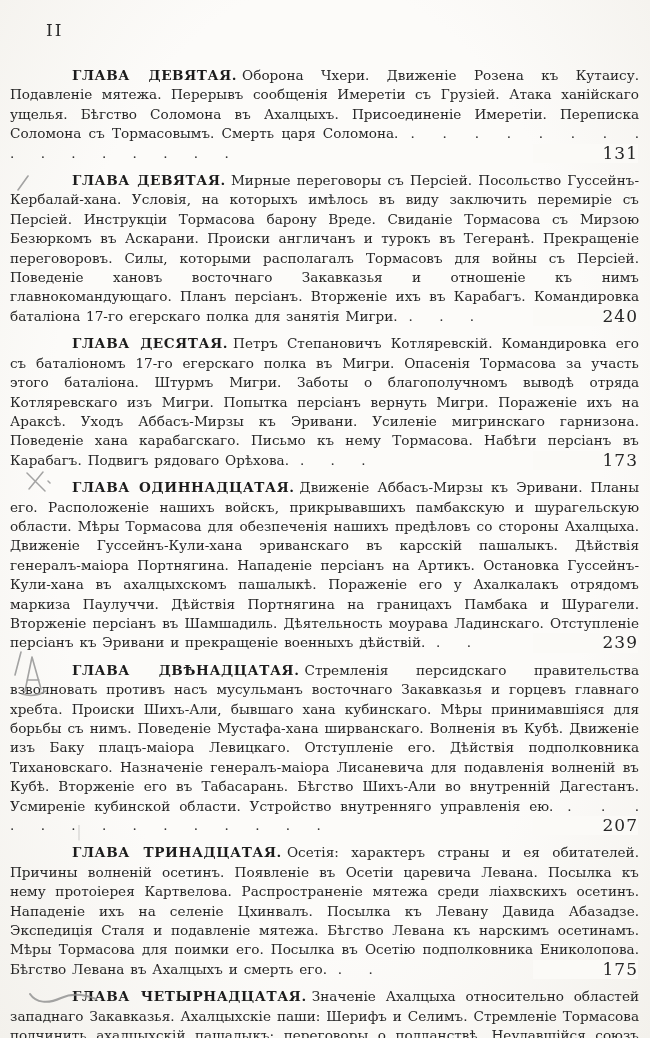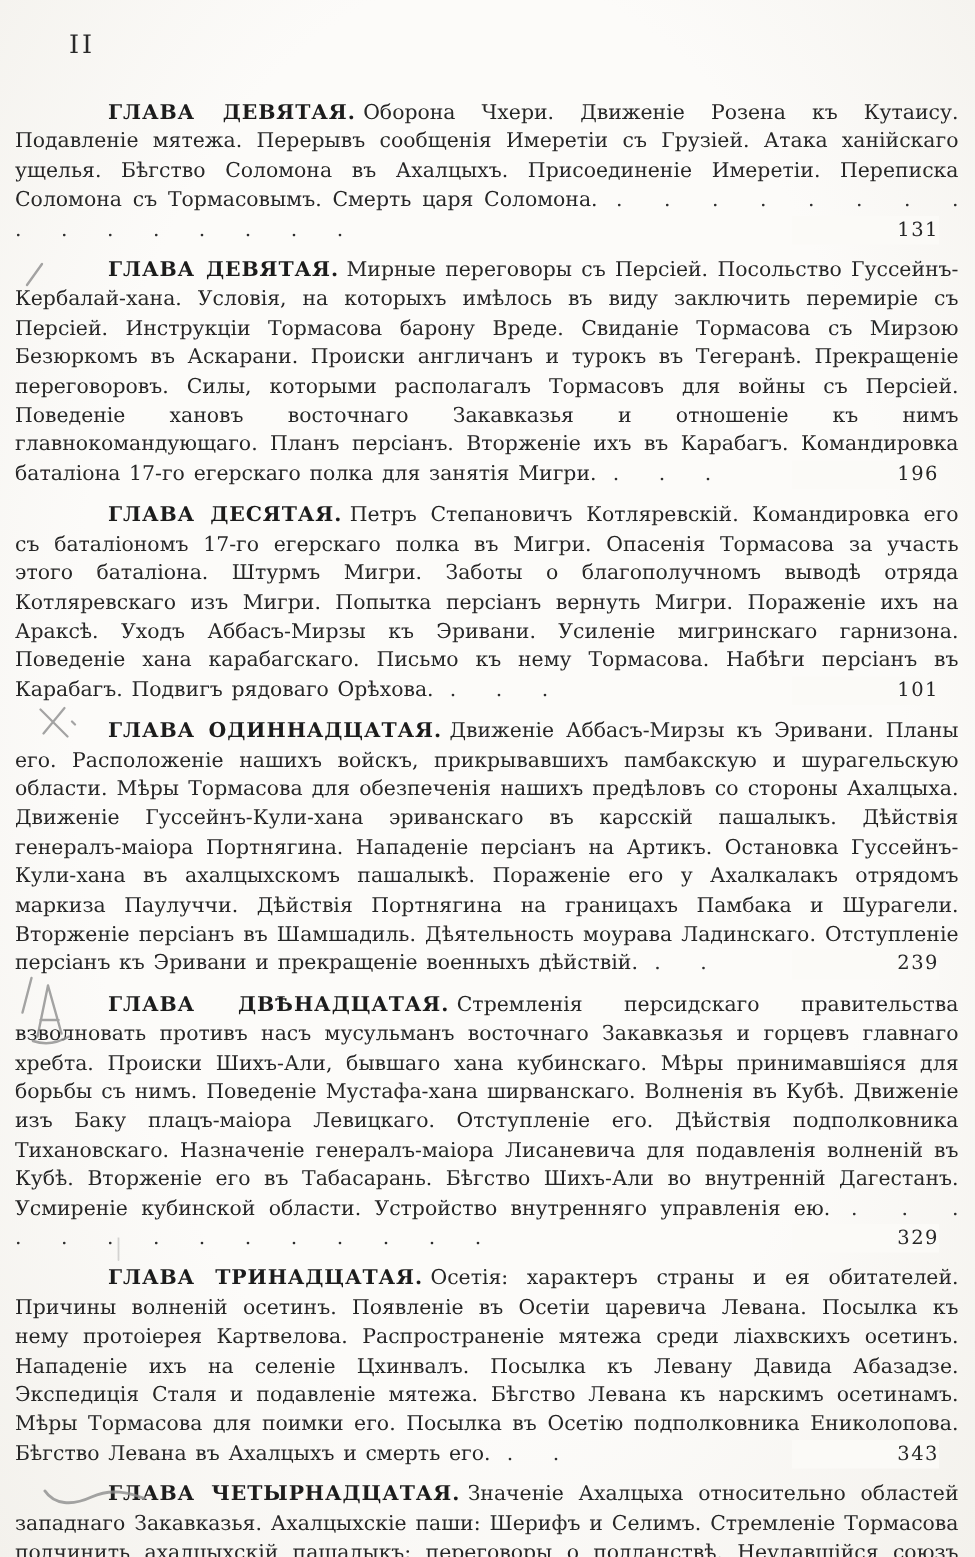--- a/index.html
+++ b/index.html
@@ -35,24 +35,24 @@
     letter-spacing:0.6px;
     color:#1c1c1c;
     margin-right:5px;
   }
   .leader{
     word-spacing:22px;
     padding-left:5px;
     color:#2e2e2e;
   }
   .pagenum{
-    position:absolute;right:13px;bottom:0;
+    position:absolute;right:1px;bottom:0;
     background:#fbfaf7;
     padding-left:8px;
-    font-size:13px;
+    font-size:17px;
     letter-spacing:1px;
   }
   .mark{
     position:absolute;
     opacity:.8;
   }
   .mark path{
     stroke:#8e8e8e;fill:none;stroke-linecap:round;stroke-linejoin:round;
   }
 </style>
@@ -68,50 +68,50 @@
     <p class="entry"><span class="title">ГЛАВА ДЕВЯТАЯ.</span><span>Оборона Чхери. Движеніе Розена къ Кутаису. Подавленіе мятежа. Перерывъ сообщенія Имеретіи съ Грузіей. Атака ханійскаго ущелья. Бѣгство Соломона въ Ахалцыхъ. Присоединеніе Имеретіи. Переписка Соломона съ Тормасовымъ. Смерть царя Соломона.</span>
       <span class="leader">. . . . . . . . . . . . . . . .</span>
       <span class="pagenum">131</span>
     </p>
 
     <p class="entry">
       <svg class="mark" style="left:6px;top:3px" width="14" height="18" viewBox="0 0 14 18">
           <path d="M2,16 L12,2" stroke-width="1.6"></path>
         </svg><span class="title">ГЛАВА ДЕВЯТАЯ.</span><span>Мирные переговоры съ Персіей. Посольство Гуссейнъ-Кербалай-хана. Условія, на которыхъ имѣлось въ виду заключить перемиріе съ Персіей. Инструкціи Тормасова барону Вреде. Свиданіе Тормасова съ Мирзою Безюркомъ въ Аскарани. Происки англичанъ и турокъ въ Тегеранѣ. Прекращеніе переговоровъ. Силы, которыми располагалъ Тормасовъ для войны съ Персіей. Поведеніе хановъ восточнаго Закавказья и отношеніе къ нимъ главнокомандующаго. Планъ персіанъ. Вторженіе ихъ въ Карабагъ. Командировка баталіона 17-го егерскаго полка для занятія Мигри.</span>
       <span class="leader">. . .</span>
-      <span class="pagenum">196</span>
+      <span class="pagenum">240</span>
     </p>
 
     <p class="entry"><span class="title">ГЛАВА ДЕСЯТАЯ.</span><span>Петръ Степановичъ Котляревскій. Командировка его съ баталіономъ 17-го егерскаго полка въ Мигри. Опасенія Тормасова за участь этого баталіона. Штурмъ Мигри. Заботы о благополучномъ выводѣ отряда Котляревскаго изъ Мигри. Попытка персіанъ вернуть Мигри. Пораженіе ихъ на Араксѣ. Уходъ Аббасъ-Мирзы къ Эривани. Усиленіе мигринскаго гарнизона. Поведеніе хана карабагскаго. Письмо къ нему Тормасова. Набѣги персіанъ въ Карабагъ. Подвигъ рядоваго Орѣхова.</span>
       <span class="leader">. . .</span>
-      <span class="pagenum">101</span>
+      <span class="pagenum">173</span>
     </p>
 
     <p class="entry">
       <svg class="mark" style="left:12px;top:-12px" width="32" height="32" viewBox="0 0 32 32">
           <path d="M5,7 L23,25 M21,6 L7,23 M26,15 l2,2" stroke-width="1.5"></path>
         </svg><span class="title">ГЛАВА ОДИННАДЦАТАЯ.</span><span>Движеніе Аббасъ-Мирзы къ Эривани. Планы его. Расположеніе нашихъ войскъ, прикрывавшихъ памбакскую и шурагельскую области. Мѣры Тормасова для обезпеченія нашихъ предѣловъ со стороны Ахалцыха. Движеніе Гуссейнъ-Кули-хана эриванскаго въ карсскій пашалыкъ. Дѣйствія генералъ-маіора Портнягина. Нападеніе персіанъ на Артикъ. Остановка Гуссейнъ-Кули-хана въ ахалцыхскомъ пашалыкѣ. Пораженіе его у Ахалкалакъ отрядомъ маркиза Паулуччи. Дѣйствія Портнягина на границахъ Памбака и Шурагели. Вторженіе персіанъ въ Шамшадиль. Дѣятельность моурава Ладинскаго. Отступленіе персіанъ къ Эривани и прекращеніе военныхъ дѣйствій.</span>
       <span class="leader">. .</span>
       <span class="pagenum">239</span>
     </p>
 
     <p class="entry">
       <svg class="mark" style="left:2px;top:-12px" width="42" height="48" viewBox="0 0 42 48">
           <path d="M3,26 L9,3 M13,42 L20,8 M20,8 L29,40 M15,31 L27,31 M10,45 Q22,49 34,42" stroke-width="1.6"></path>
         </svg><span class="title">ГЛАВА ДВѢНАДЦАТАЯ.</span><span>Стремленія персидскаго правительства взволновать противъ насъ мусульманъ восточнаго Закавказья и горцевъ главнаго хребта. Происки Шихъ-Али, бывшаго хана кубинскаго. Мѣры принимавшіяся для борьбы съ нимъ. Поведеніе Мустафа-хана ширванскаго. Волненія въ Кубѣ. Движеніе изъ Баку плацъ-маіора Левицкаго. Отступленіе его. Дѣйствія подполковника Тихановскаго. Назначеніе генералъ-маіора Лисаневича для подавленія волненій въ Кубѣ. Вторженіе его въ Табасарань. Бѣгство Шихъ-Али во внутренній Дагестанъ. Усмиреніе кубинской области. Устройство внутренняго управленія ею.</span>
       <span class="leader">. . . . . . . . . . . . . .</span>
-      <span class="pagenum">329</span>
+      <span class="pagenum">207</span>
     </p>
 
     <p class="entry">
       <svg class="mark" style="left:66px;top:-18px;opacity:.35" width="6" height="16" viewBox="0 0 6 16">
           <path d="M3,0 L3,15" stroke-width="1.2"></path>
         </svg><span class="title">ГЛАВА ТРИНАДЦАТАЯ.</span><span>Осетія: характеръ страны и ея обитателей. Причины волненій осетинъ. Появленіе въ Осетіи царевича Левана. Посылка къ нему протоіерея Картвелова. Распространеніе мятежа среди ліахвскихъ осетинъ. Нападеніе ихъ на селеніе Цхинвалъ. Посылка къ Левану Давида Абазадзе. Экспедиція Сталя и подавленіе мятежа. Бѣгство Левана къ нарскимъ осетинамъ. Мѣры Тормасова для поимки его. Посылка въ Осетію подполковника Ениколопова. Бѣгство Левана въ Ахалцыхъ и смерть его.</span>
       <span class="leader">. .</span>
-      <span class="pagenum">343</span>
+      <span class="pagenum">175</span>
     </p>
 
     <p class="entry">
       <svg class="mark" style="left:18px;top:3px" width="70" height="16" viewBox="0 0 70 16">
           <path d="M2,4 C8,13 20,14 33,8 S58,5 68,9" stroke-width="2"></path>
         </svg><span class="title">ГЛАВА ЧЕТЫРНАДЦАТАЯ.</span><span>Значеніе Ахалцыха относительно областей западнаго Закавказья. Ахалцыхскіе паши: Шерифъ и Селимъ. Стремленіе Тормасова подчинить ахалцыхскій пашалыкъ; переговоры о подданствѣ. Неудавшійся союзъ Шерифъ-паши съ персіанами. Намѣреніе Тормасова вторгнуться въ ахалцыхскій пашалыкъ. Планъ похода въ Ахалцыхъ. Прокламація къ населенію пашалыка. Движеніе колоннъ: Симоновича—со стороны Имеретіи, Портнягина—изъ Памбакской области и Тормасова—со стороны Карталиніи. Осада Ахалцыха. Появленіе чумы. Отступленіе Тормасова обратно въ Грузію .</span>
       
       
     </p>
 

